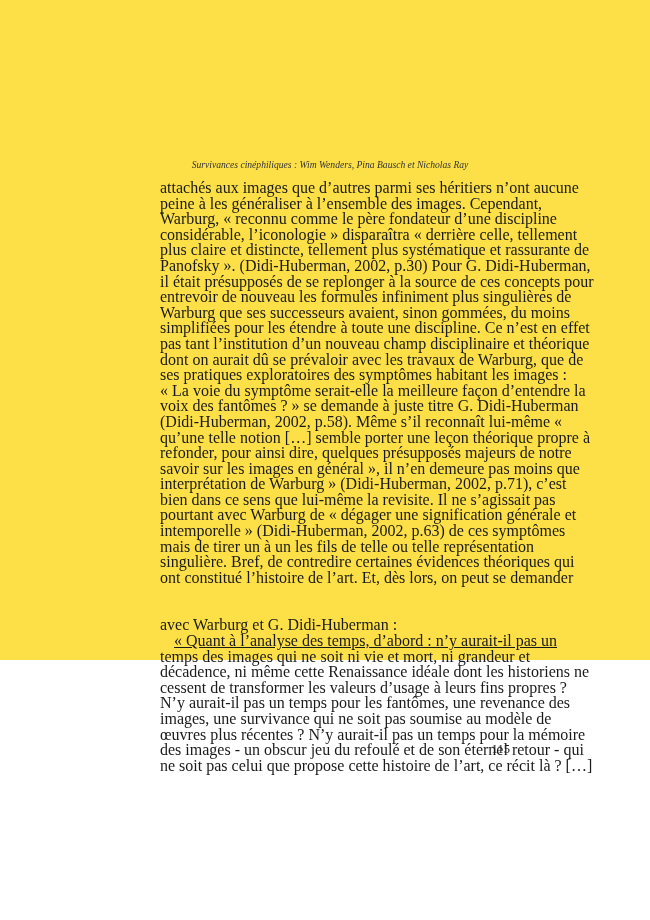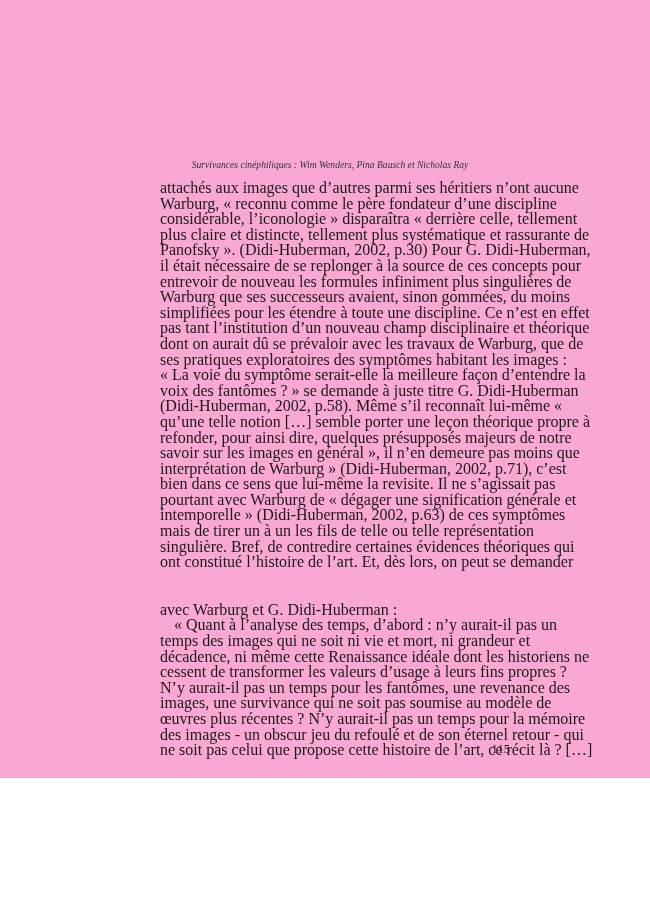--- a/index.html
+++ b/index.html
@@ -1,51 +1,52 @@
 <!DOCTYPE html>
 <html><head>
 <meta charset="utf-8">
 <style>
   html, body { margin: 0; padding: 0; background: #ffffff; }
   body { width: 650px; height: 920px; position: relative; overflow: hidden; }
-  .page { position: absolute; left: 0; top: 0; width: 650px; height: 778px; background: #f9a8d4; }
+  .page { position: absolute; left: 0; top: 0; width: 650px; height: 660px; background: #fde047; }
   .running-head {
     position: absolute; top: 159px; left: 150px; width: 360px;
     text-align: center; font-family: "Liberation Serif", serif;
     font-style: italic; font-size: 9.6px; color: #333; white-space: nowrap;
   }
   .body-text {
     position: absolute; top: 180px; left: 160px; width: 338px;
     font-family: "Liberation Serif", serif; font-size: 16px; color: #1a1a1a;
   }
   .line {
     display: block; height: 15.6px; line-height: 15.6px;
     text-align: justify; text-align-last: justify; white-space: nowrap;
   }
   .line.last { text-align-last: left; margin-top: 32px; }
-  .line.indent { text-indent: 14px; }
+  .line.indent { text-indent: 14px; text-decoration: underline; }
   .page-number {
     position: absolute; top: 742px; left: 150px; width: 360px; text-align: right;
     font-family: "Liberation Serif", serif; font-size: 12.6px; color: #1a1a1a;
   }
 </style>
 </head>
 <body>
 
 <div class="page">
   <div class="running-head">Survivances cinéphiliques : Wim Wenders, Pina Bausch et Nicholas Ray</div>
 
   <div class="body-text">
     <div>
       <span class="line">attachés aux images que d’autres parmi ses héritiers n’ont aucune</span>
+      <span class="line">peine à les généraliser à l’ensemble des images. Cependant,</span>
       <span class="line">Warburg, « reconnu comme le père fondateur d’une discipline</span>
       <span class="line">considérable, l’iconologie » disparaîtra « derrière celle, tellement</span>
       <span class="line">plus claire et distincte, tellement plus systématique et rassurante de</span>
       <span class="line">Panofsky ». (Didi-Huberman, 2002, p.30) Pour G. Didi-Huberman,</span>
-      <span class="line">il était nécessaire de se replonger à la source de ces concepts pour</span>
+      <span class="line">il était présupposés de se replonger à la source de ces concepts pour</span>
       <span class="line">entrevoir de nouveau les formules infiniment plus singulières de</span>
       <span class="line">Warburg que ses successeurs avaient, sinon gommées, du moins</span>
       <span class="line">simplifiées pour les étendre à toute une discipline. Ce n’est en effet</span>
       <span class="line">pas tant l’institution d’un nouveau champ disciplinaire et théorique</span>
       <span class="line">dont on aurait dû se prévaloir avec les travaux de Warburg, que de</span>
       <span class="line">ses pratiques exploratoires des symptômes habitant les images :</span>
       <span class="line">« La voie du symptôme serait-elle la meilleure façon d’entendre la</span>
       <span class="line">voix des fantômes ? » se demande à juste titre G. Didi-Huberman</span>
       <span class="line">(Didi-Huberman, 2002, p.58). Même s’il reconnaît lui-même «</span>
       <span class="line">qu’une telle notion […] semble porter une leçon théorique propre à</span>

